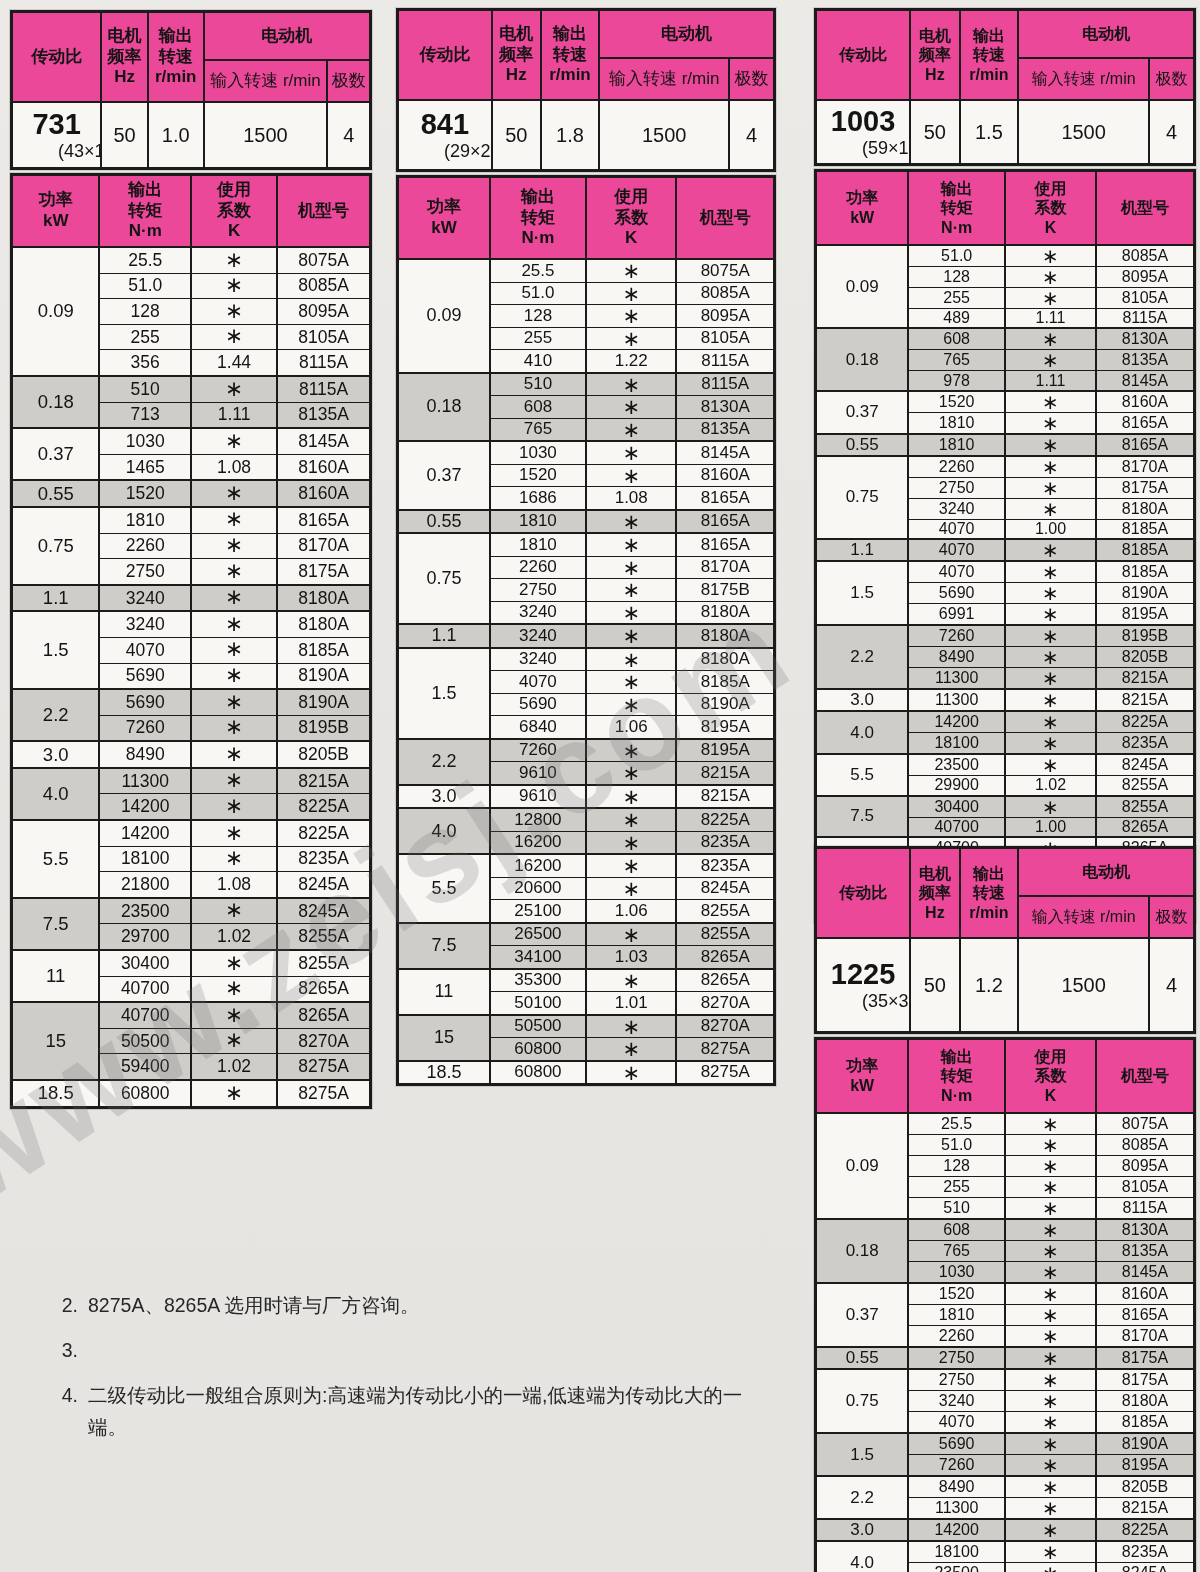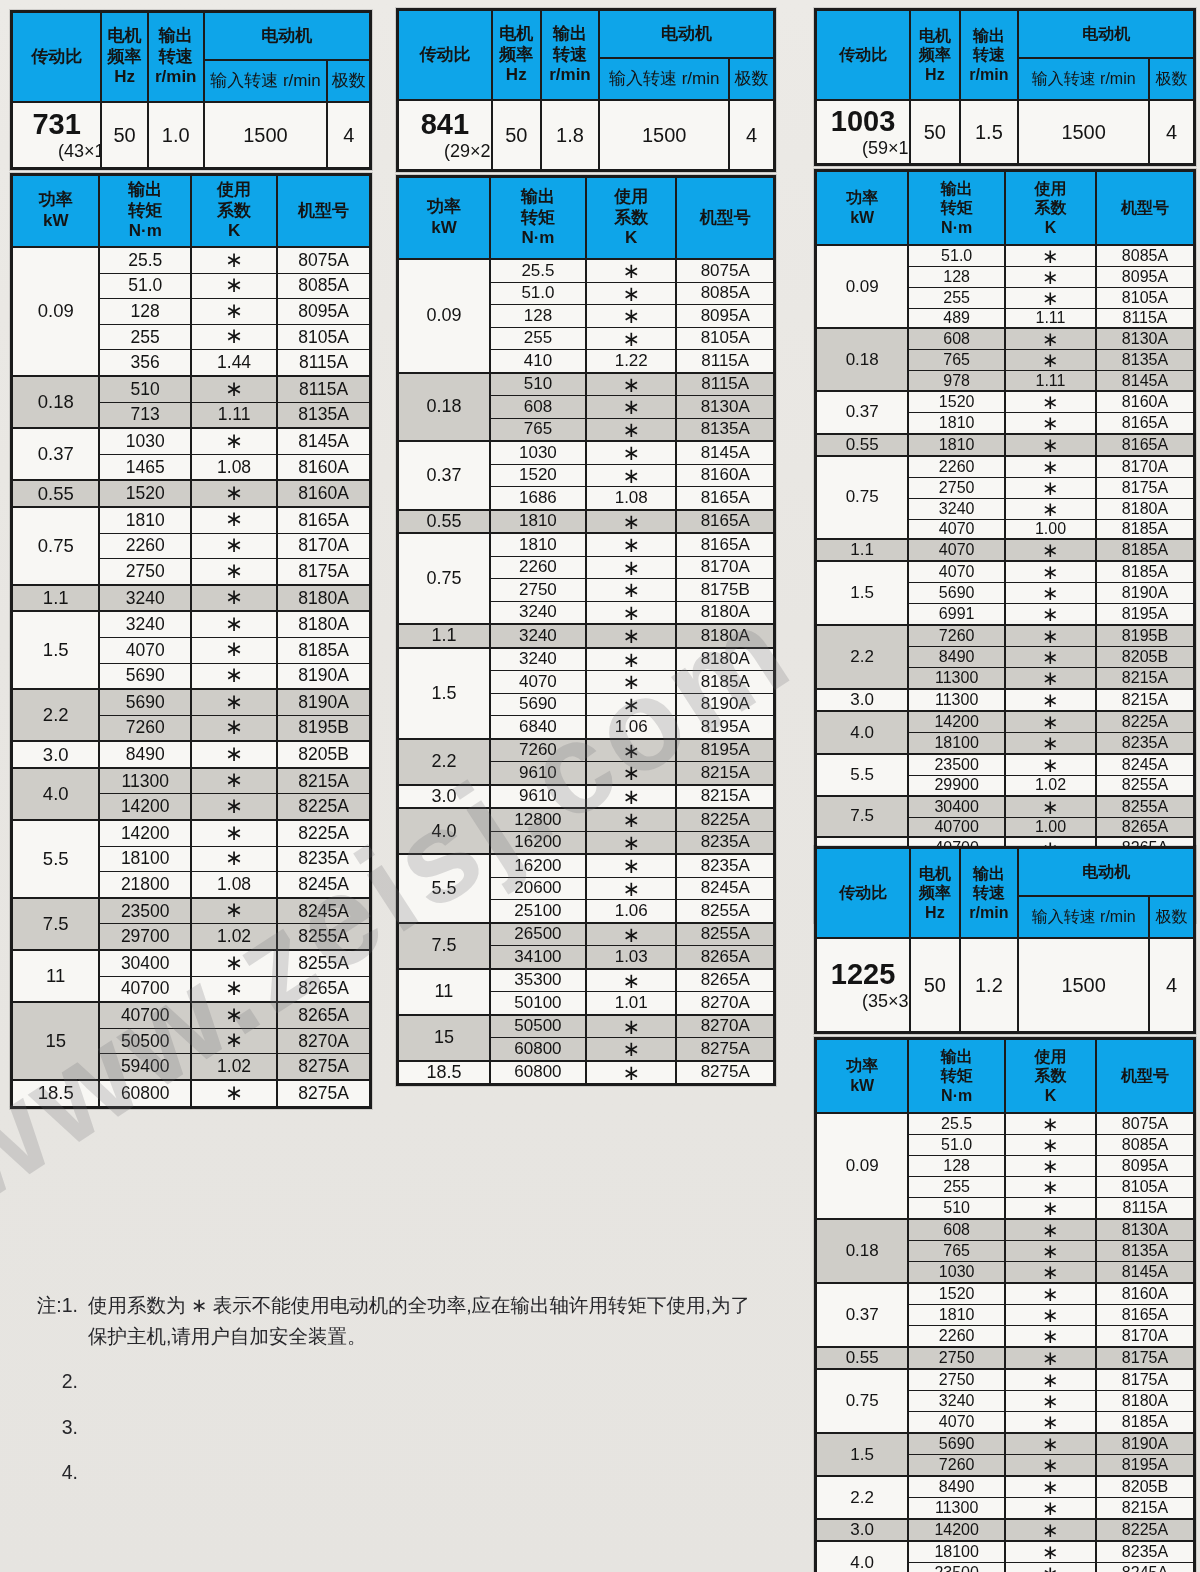--- a/index.html
+++ b/index.html
@@ -14,21 +14,21 @@
   .tset{position:absolute;}
   .tset0{left:10px;top:10px;width:362px;--rh:24.6px;--dfs:17.5px;}
   .tset1{left:396px;top:8px;width:380px;--rh:21.5px;--dfs:17px;}
   .tset2{left:814px;top:8px;width:382px;--rh:18.4px;--dfs:16px;}
   .tset3{left:814px;top:846px;width:382px;--rh:18.4px;--dfs:16px;}
 
   table{border-collapse:collapse;width:100%;table-layout:fixed;}
   .rt,.dt{border:3px solid #1b1b1b;background:#f8f7f4;box-shadow:0 0 0 1px rgba(0,0,0,0.12);}
   .dt{margin-top:3px;}
   th,td{border:2px solid #1b1b1b;text-align:center;vertical-align:middle;padding:0;overflow:hidden;}
-  th{background:#0ea5e9;font-weight:600;font-size:17px;line-height:1.22;}
+  th{background:#ec4899;font-weight:600;font-size:17px;line-height:1.22;}
   .tset2 th,.tset3 th{font-size:16px;}
   .pre{white-space:pre-line;}
 
   
   .rt tr.h2 th{height:40px;font-weight:400;}
   .rt tr:first-child th{height:46px;}
   .rt tr.vals td{background:#f8f7f4;font-size:20px;font-weight:500;}
   .tset0 .rt tr.vals td{height:64px;}
   .tset1 .rt tr.vals td{height:68px;}
   .tset2 .rt tr.vals td{height:62px;}
@@ -961,29 +961,27 @@
             <td>23500</td>
             <td class="star">∗</td>
             <td>8245A</td>
           </tr>
         </tbody>
       </table>
     </div>
 
   <div class="notes">
       <div class="note-item">
-        <span class="note-num">注:1.</span>
-        <span class="note-text">使用系数为 ∗ 表示不能使用电动机的全功率,应在输出轴许用转矩下使用,为了
-保护主机,请用户自加安全装置。</span>
-      </div>
-      <div class="note-item">
         <span class="note-num">2.</span>
+        <span class="note-text">8275A、8265A 选用时请与厂方咨询。</span>
       </div>
       <div class="note-item">
         <span class="note-num">3.</span>
       </div>
       <div class="note-item">
         <span class="note-num">4.</span>
+        <span class="note-text">二级传动比一般组合原则为:高速端为传动比小的一端,低速端为传动比大的一
+端。</span>
       </div>
     </div>
 
   <div class="watermark">www.zeisj.com</div>
 </div>
 
 </body></html>

